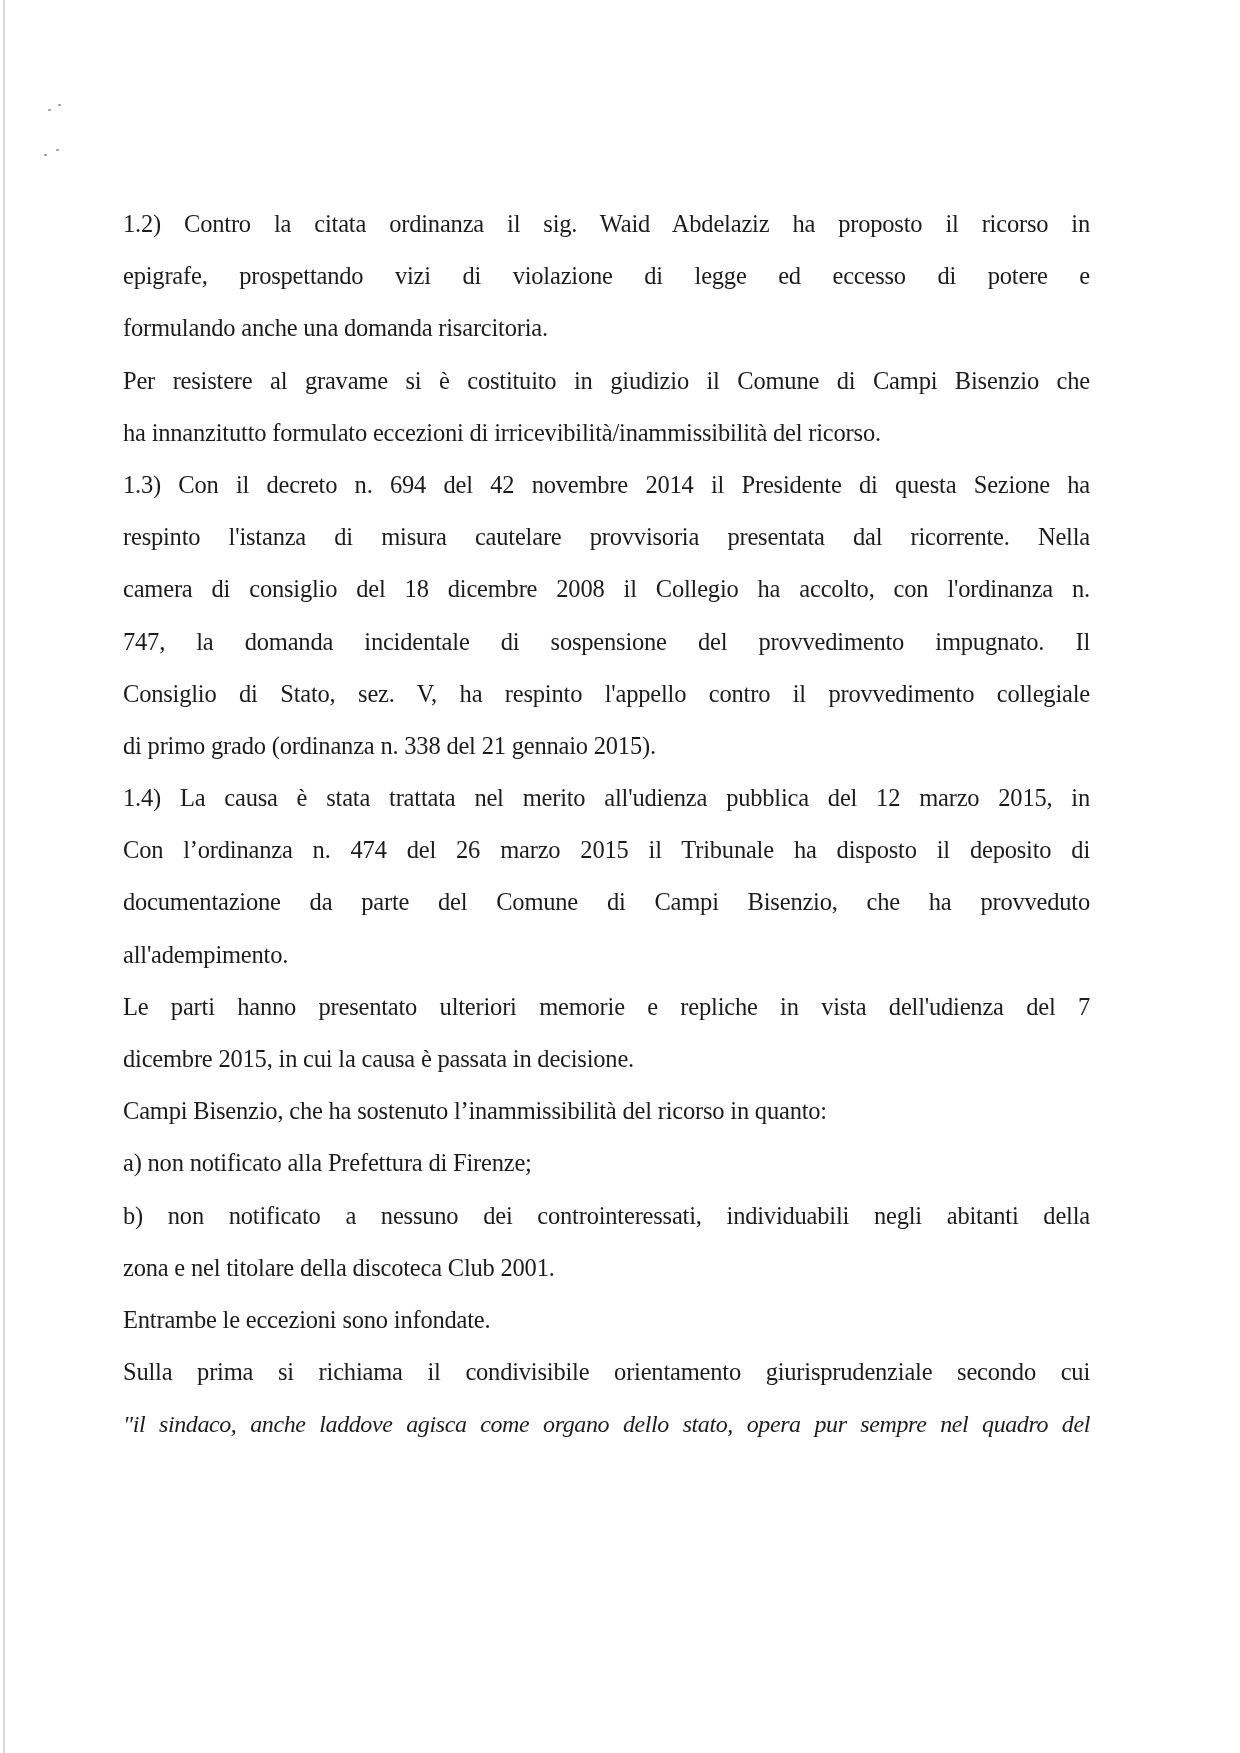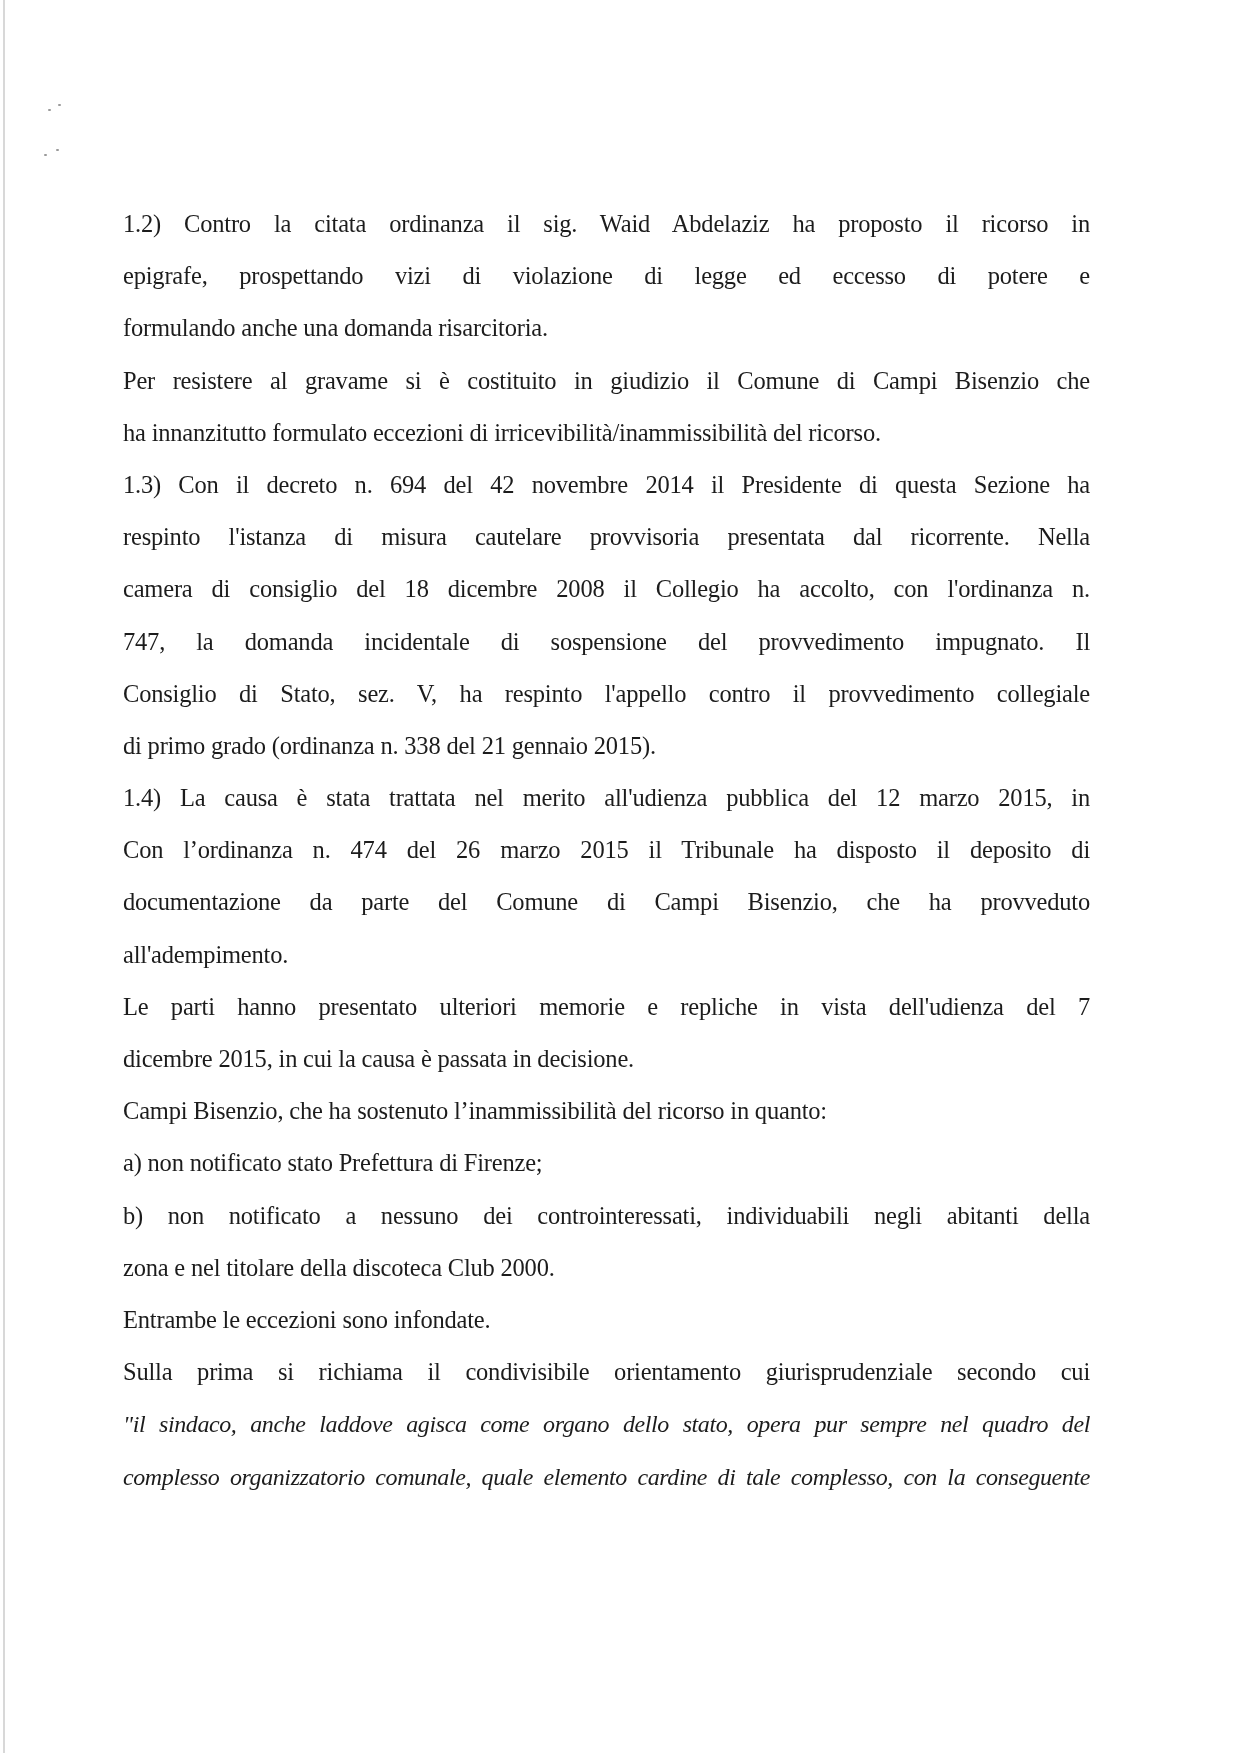--- a/index.html
+++ b/index.html
@@ -89,29 +89,28 @@
       <div class="line">all'adempimento.</div>
     </div>
     <div class="paragraph">
       <div class="line justify">Le parti hanno presentato ulteriori memorie e repliche in vista dell'udienza del 7</div>
       <div class="line">dicembre 2015, in cui la causa è passata in decisione.</div>
     </div>
     <div class="paragraph">
       <div class="line">Campi Bisenzio, che ha sostenuto l’inammissibilità del ricorso in quanto:</div>
     </div>
     <div class="paragraph">
-      <div class="line">a) non notificato stato Prefettura di Firenze;</div>
+      <div class="line">a) non notificato alla Prefettura di Firenze;</div>
     </div>
     <div class="paragraph">
       <div class="line justify">b) non notificato a nessuno dei controinteressati, individuabili negli abitanti della</div>
-      <div class="line">zona e nel titolare della discoteca Club 2000.</div>
+      <div class="line">zona e nel titolare della discoteca Club 2001.</div>
     </div>
     <div class="paragraph">
       <div class="line">Entrambe le eccezioni sono infondate.</div>
     </div>
     <div class="paragraph">
       <div class="line justify">Sulla prima si richiama il condivisibile orientamento giurisprudenziale secondo cui</div>
     </div>
     <div class="paragraph">
       <div class="line justify italic">"il sindaco, anche laddove agisca come organo dello stato, opera pur sempre nel quadro del</div>
-      <div class="line justify italic">complesso organizzatorio comunale, quale elemento cardine di tale complesso, con la conseguente</div>
     </div>
   </div>
 
 </body></html>

